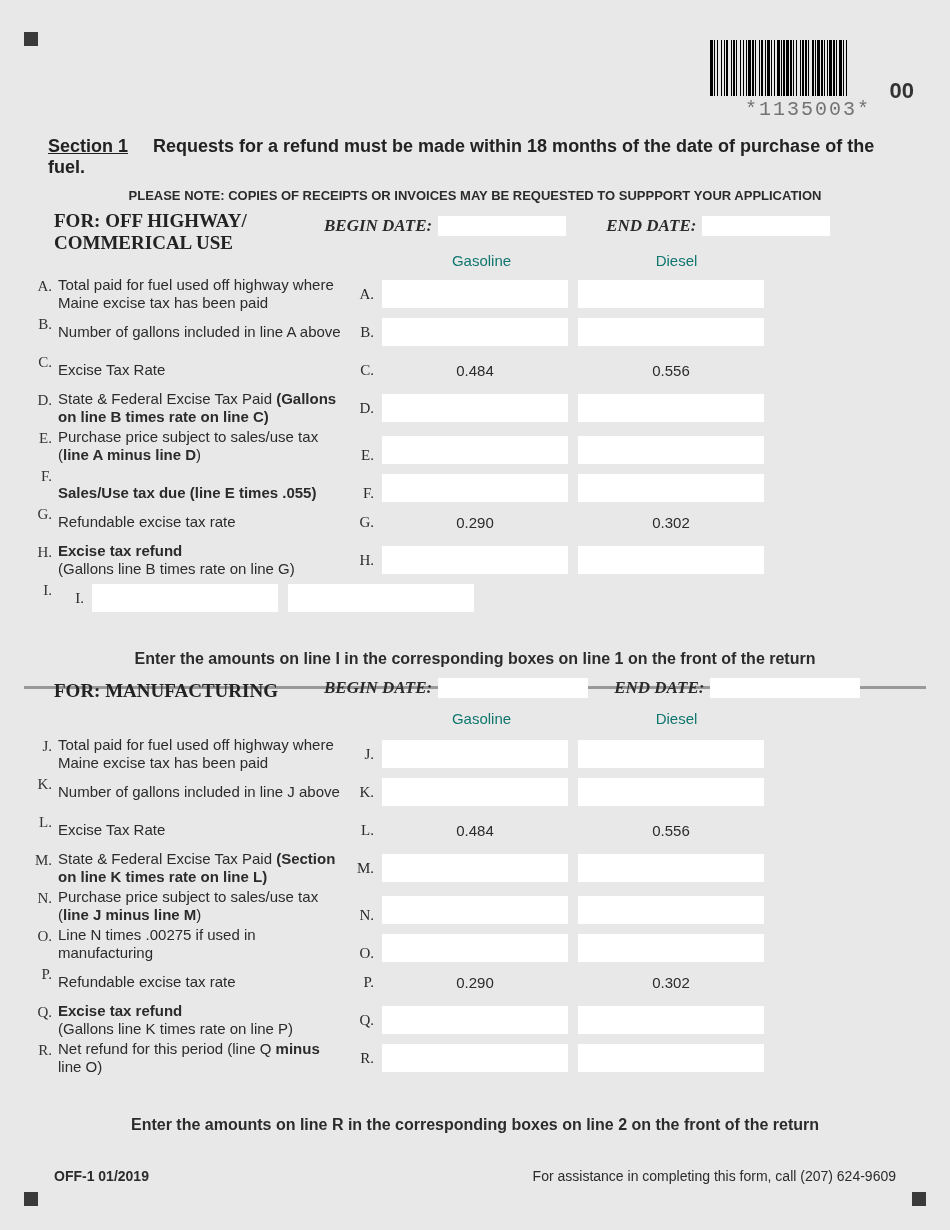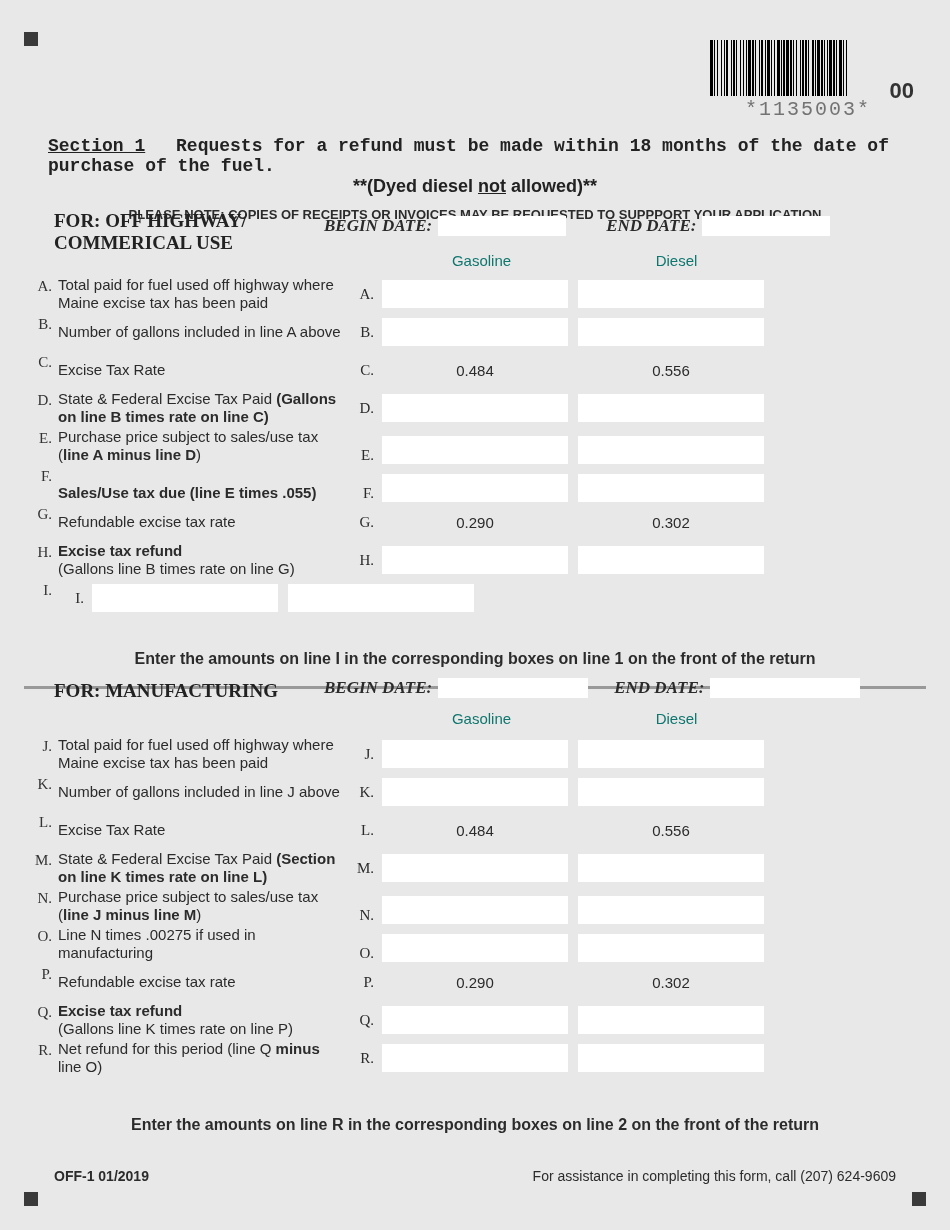--- a/index.html
+++ b/index.html
@@ -284,26 +284,23 @@
       <span style="width: 1px;"></span>
       <span style="width: 2px; background: transparent;"></span>
       <span style="width: 1px;"></span>
       <span style="width: 3px; background: transparent;"></span>
     </div>
   <div class="barcode-text">*1135003*</div>
 </div>
 <div class="page-num">00</div>
 
 <div class="header">
-  <div class="title" style="text-align:left;font-family:Liberation Mono, monospace;">
+  <div class="title" style="text-align:left;">
     <span class="section-label">Section 1</span>
     <span>Requests for a refund must be made within 18 months of the date of purchase of the fuel.</span>
-  </div>
-  <div class="title">
-    <span>**(Dyed diesel </span><span style="text-decoration:underline">not</span><span> allowed)**</span>
   </div>
   <div class="note">PLEASE NOTE: COPIES OF RECEIPTS OR INVOICES MAY BE REQUESTED TO SUPPPORT YOUR APPLICATION</div>
 </div>
 
 <div class="section-block first">
   <div class="for-title">FOR: OFF HIGHWAY/</div>
   <div class="for-title">COMMERICAL USE</div>
   <div class="date-row">
     <span class="lbl">BEGIN DATE:</span>
     <input style="">

